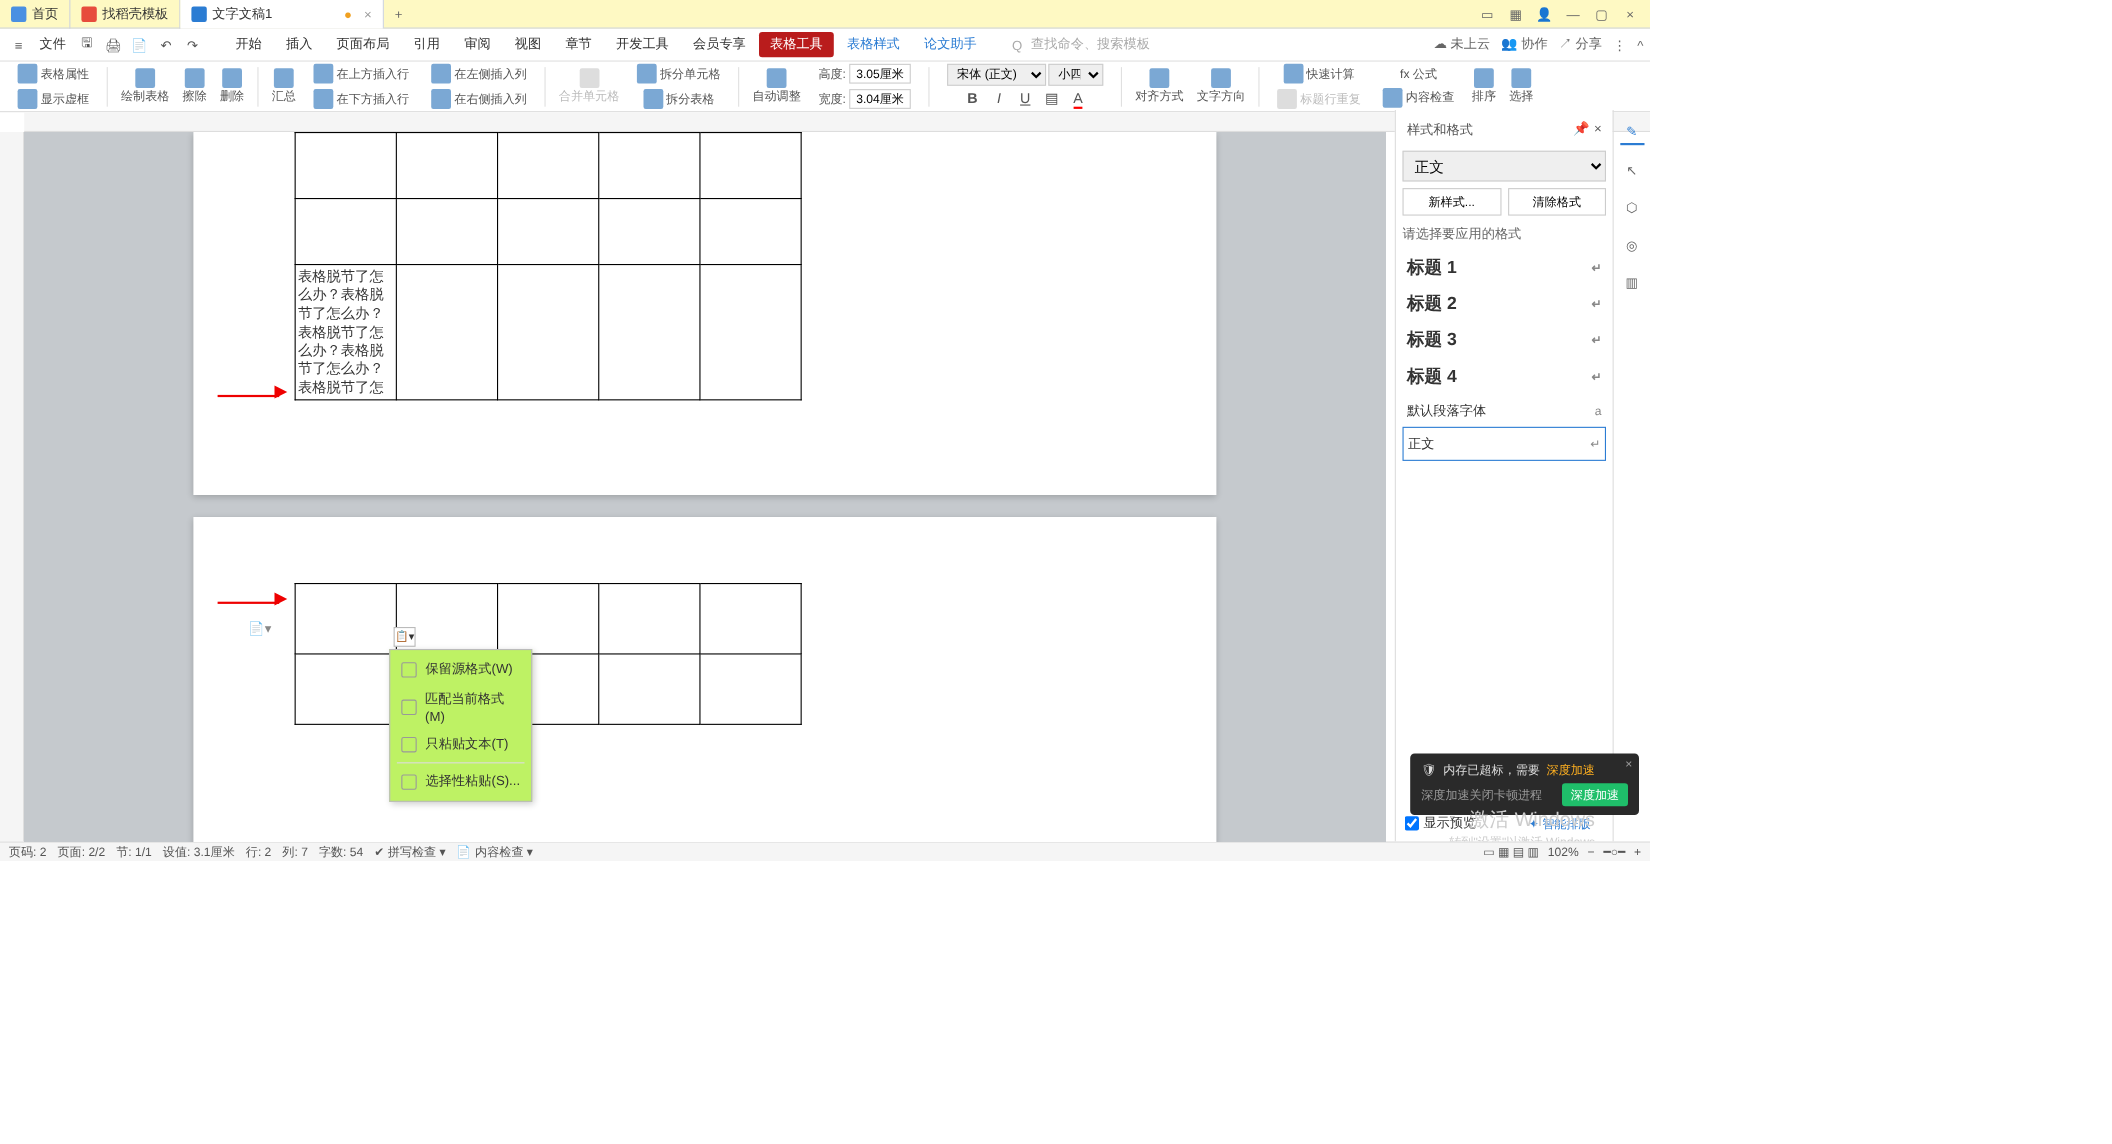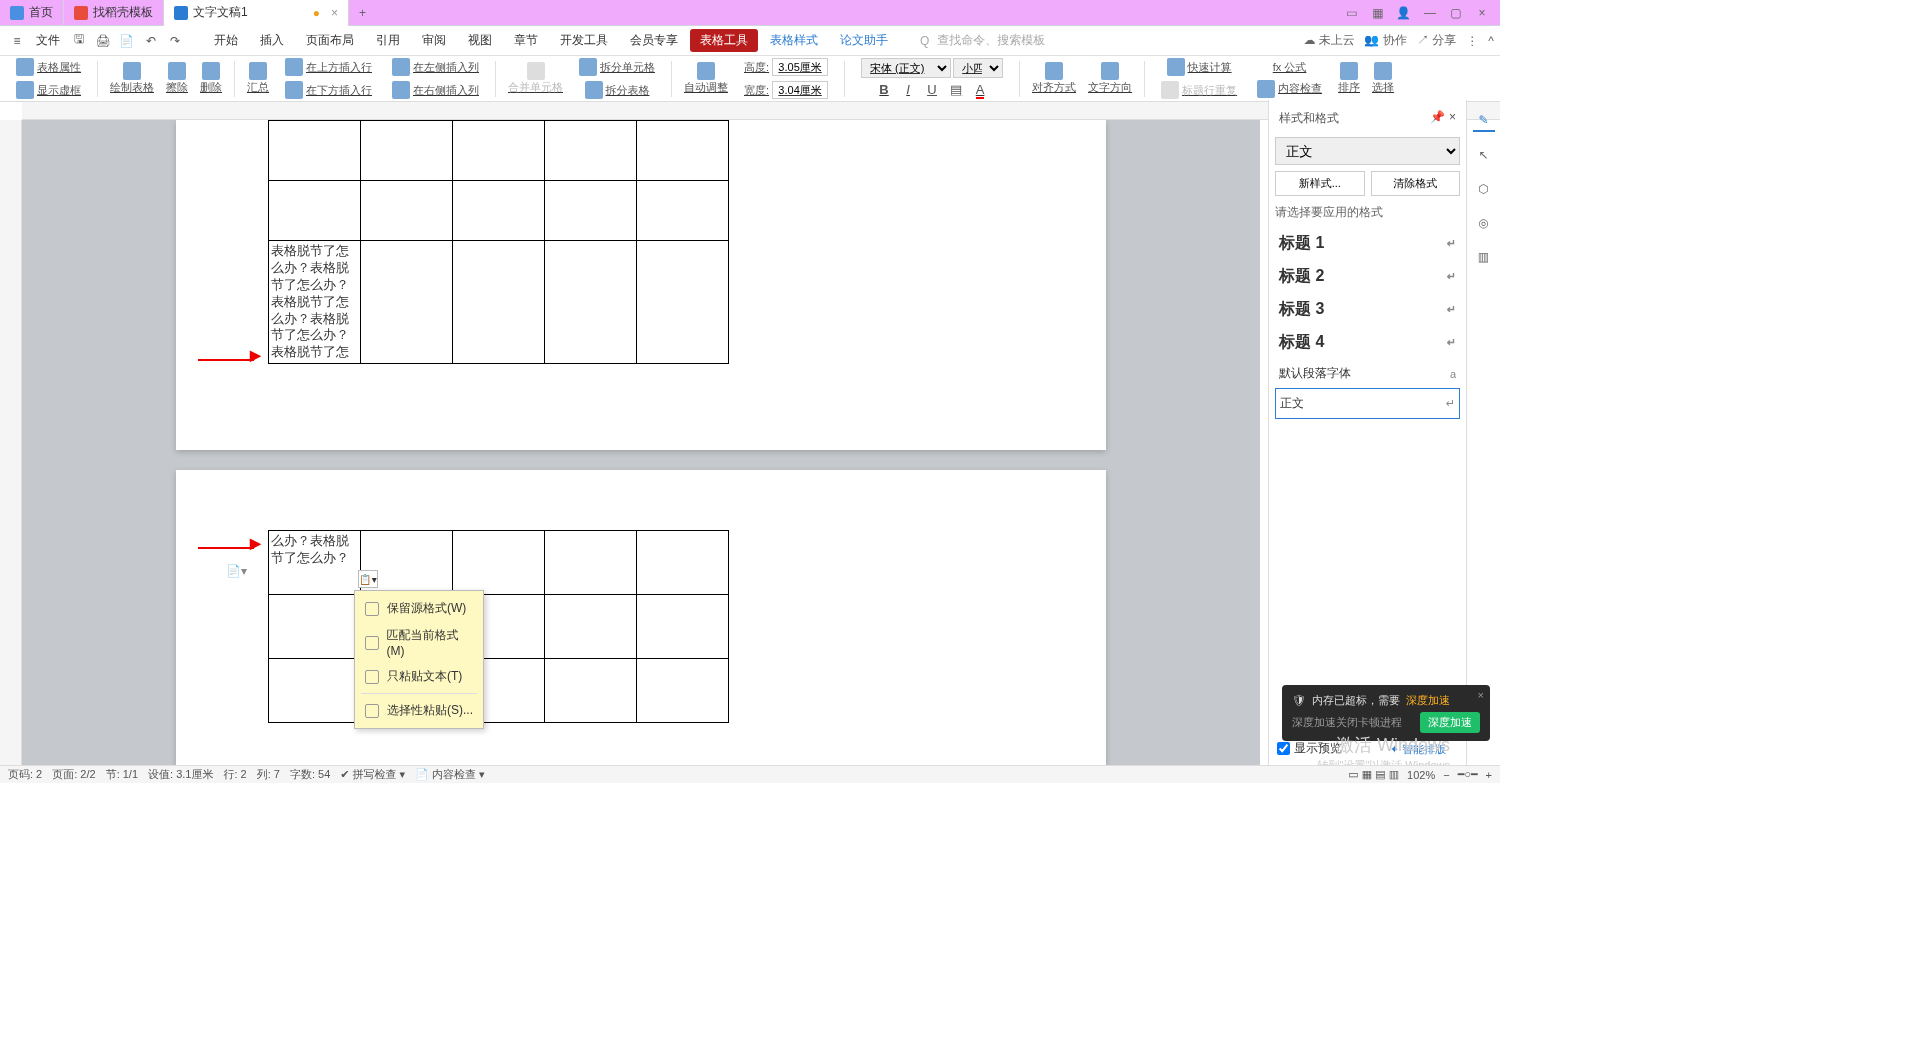--- a/index.html
+++ b/index.html
@@ -1,19 +1,19 @@
 <!DOCTYPE html>
 <html><head>
 <meta charset="utf-8">
 <style>
 * { margin: 0; padding: 0; box-sizing: border-box; font-family: "Microsoft YaHei", sans-serif; }
 body { width: 1500px; height: 783px; background: #fff; overflow: hidden; font-size: 12px; color: #333; position: relative; }
 
 
-.titlebar { height: 26px; background: #f0abfc; display: flex; align-items: center; border-bottom: 1px solid #d0d5dc; }
+.titlebar { height: 26px; background: #fef9c3; display: flex; align-items: center; border-bottom: 1px solid #d0d5dc; }
 .tab { height: 26px; padding: 0 10px; display: flex; align-items: center; gap: 5px; border-right: 1px solid #d0d5dc; cursor: pointer; }
 .tab.active { background: #fff; }
 .tab-icon { width: 14px; height: 14px; display: inline-block; }
 .tab-icon.home { background: #4a90e2; border-radius: 2px; }
 .tab-icon.red { background: #e74c3c; border-radius: 2px; }
 .tab-icon.blue { background: #2b7cd3; border-radius: 2px; }
 .tab-close { color: #999; margin-left: 6px; }
 .tab-new { padding: 0 10px; color: #666; cursor: pointer; }
 .titlebar-right { margin-left: auto; display: flex; gap: 6px; padding-right: 8px; }
 .win-btn { width: 20px; height: 20px; display: flex; align-items: center; justify-content: center; color: #666; cursor: pointer; }
@@ -22,21 +22,21 @@
 .menubar { height: 30px; display: flex; align-items: center; padding: 0 6px; border-bottom: 1px solid #e0e0e0; gap: 2px; }
 .menu-icon-btn { width: 22px; height: 22px; display: flex; align-items: center; justify-content: center; color: #555; cursor: pointer; }
 .menu-file { padding: 0 6px; cursor: pointer; }
 .menu-item { padding: 0 10px; cursor: pointer; color: #333; }
 .menu-item.active { background: #b91c1c; color: #fff; border-radius: 3px; padding: 3px 10px; }
 .menu-item.link { color: #2b7cd3; }
 .search-area { margin-left: 20px; display: flex; align-items: center; color: #aaa; gap: 8px; }
 .menubar-right { margin-left: auto; display: flex; align-items: center; gap: 10px; color: #666; }
 
 
-.ribbon { height: 46px; display: flex; align-items: center; padding: 0 8px; border-bottom: 1px solid #ddd; gap: 4px; text-decoration: underline; }
+.ribbon { height: 46px; display: flex; align-items: center; padding: 0 8px; border-bottom: 1px solid #ddd; gap: 4px; }
 .ribbon-group { display: flex; flex-direction: column; align-items: center; gap: 1px; padding: 0 4px; }
 .ribbon-group.row { flex-direction: row; gap: 2px; }
 .ribbon-btn { display: flex; flex-direction: column; align-items: center; font-size: 11px; color: #555; cursor: pointer; padding: 2px 4px; }
 .ribbon-btn-h { display: flex; align-items: center; font-size: 11px; color: #555; cursor: pointer; padding: 2px 4px; gap: 3px; }
 .ribbon-icon { width: 18px; height: 18px; background: #7ba8d4; border-radius: 2px; }
 .ribbon-sep { width: 1px; height: 36px; background: #e0e0e0; margin: 0 4px; }
 .dim-input { width: 56px; height: 18px; border: 1px solid #ccc; font-size: 11px; padding: 0 2px; text-align: center; }
 .font-select { height: 20px; border: 1px solid #ccc; font-size: 11px; padding: 0 4px; }
 .fmt-btn { width: 22px; height: 20px; border: none; background: none; color: #555; cursor: pointer; font-size: 13px; }
 
@@ -54,21 +54,21 @@
 .doc-table.t2 td { height: 64px; }
 .cell-text { line-height: 1.3; }
 
 
 .arrow { position: absolute; color: #e00; font-size: 20px; font-weight: bold; }
 .arrow::before { content: ""; display: block; width: 56px; height: 2px; background: #e00; position: absolute; left: -56px; top: 11px; }
 .arrow::after { content: "▶"; position: absolute; left: -4px; top: -1px; font-size: 14px; }
 
 
 .paste-icon-btn { position: absolute; width: 20px; height: 18px; background: #fff; border: 1px solid #bbb; display: flex; align-items: center; justify-content: center; font-size: 10px; }
-.context-menu { position: absolute; background: #fef9c3; border: 1px solid #bbb; box-shadow: 2px 2px 6px rgba(0,0,0,0.2); padding: 4px 0; width: 130px; }
+.context-menu { position: absolute; background: #bef264; border: 1px solid #bbb; box-shadow: 2px 2px 6px rgba(0,0,0,0.2); padding: 4px 0; width: 130px; }
 .context-menu-item { padding: 5px 10px; display: flex; align-items: center; gap: 8px; cursor: pointer; font-size: 12px; }
 .cm-icon { width: 14px; height: 14px; border: 1px solid #999; border-radius: 2px; }
 
 
 .right-panel { position: absolute; right: 34px; top: 100px; width: 198px; bottom: 18px; border-left: 1px solid #ddd; background: #fff; padding: 6px; }
 .rp-title { display: flex; justify-content: space-between; padding: 4px; color: #555; }
 .rp-select { width: 100%; height: 28px; border: 1px solid #ccc; margin: 6px 0; padding: 0 6px; }
 .rp-btns { display: flex; gap: 6px; margin-bottom: 8px; }
 .rp-btn { flex: 1; border: 1px solid #ccc; padding: 4px; background: #fff; cursor: pointer; font-size: 11px; }
 .rp-label { color: #666; margin: 6px 0; }
@@ -327,29 +327,20 @@
             <td></td>
             <td></td>
           </tr>
     </tbody>
       </table>
     <div class="arrow" style="left:78px; top:228px"></div>
   </div>
   <div class="page page2">
     <table class="doc-table t2">
       <tbody>
-          <tr>
-            <td>
-              <div class="cell-text">么办？表格脱节了怎么办？</div>
-            </td>
-            <td></td>
-            <td></td>
-            <td></td>
-            <td></td>
-          </tr>
       <tr>
             <td></td>
             <td></td>
             <td></td>
             <td></td>
             <td></td>
           </tr>
       <tr>
             <td></td>
             <td></td>

